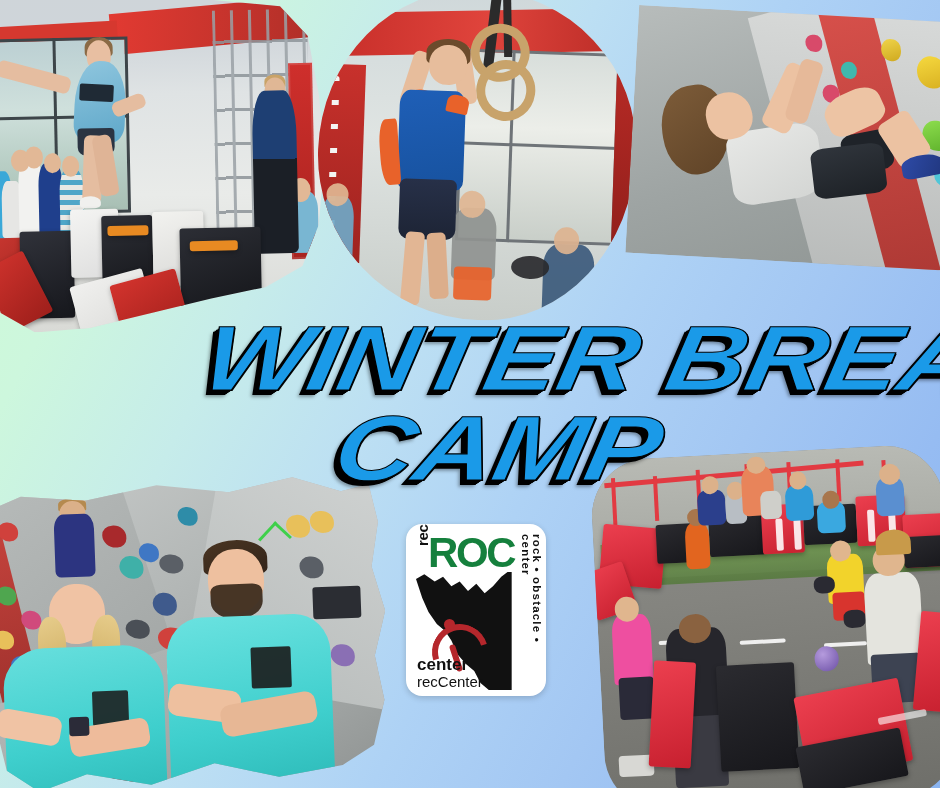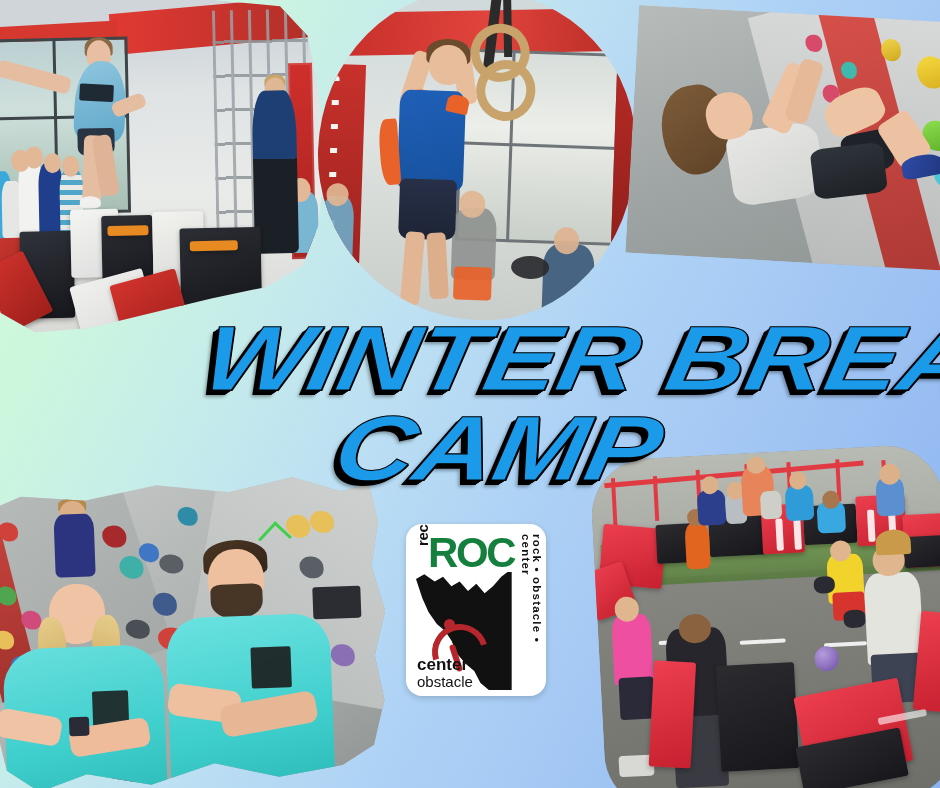--- a/index.html
+++ b/index.html
@@ -598,17 +598,17 @@
   <div id="logo-card">
     <div class="logo-inner">
       <div class="logo-rock"></div>
       <div class="logo-rec">rec</div>
       <div class="logo-roc">ROC</div>
       <div class="logo-vert">rock • obstacle • center</div>
       <div class="logo-fig-arc"></div>
       <div class="logo-fig-leg"></div>
       <div class="logo-fig-dot"></div>
       <div class="logo-lititz">center</div>
-      <div class="logo-reccenter">obstacle</div>
+      <div class="logo-reccenter">recCenter</div>
     </div>
   </div>
 
 </div>
 
 </body></html>

